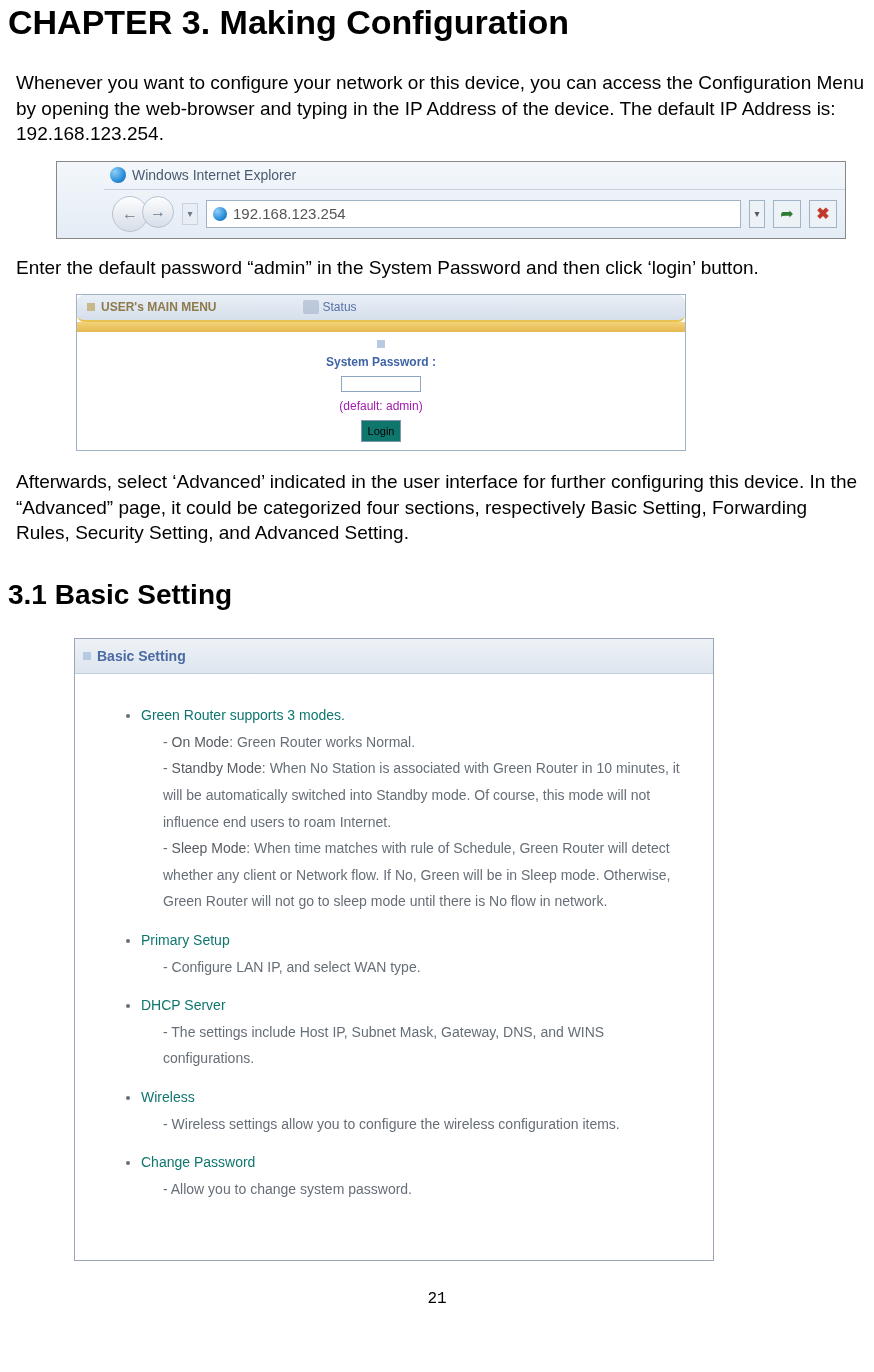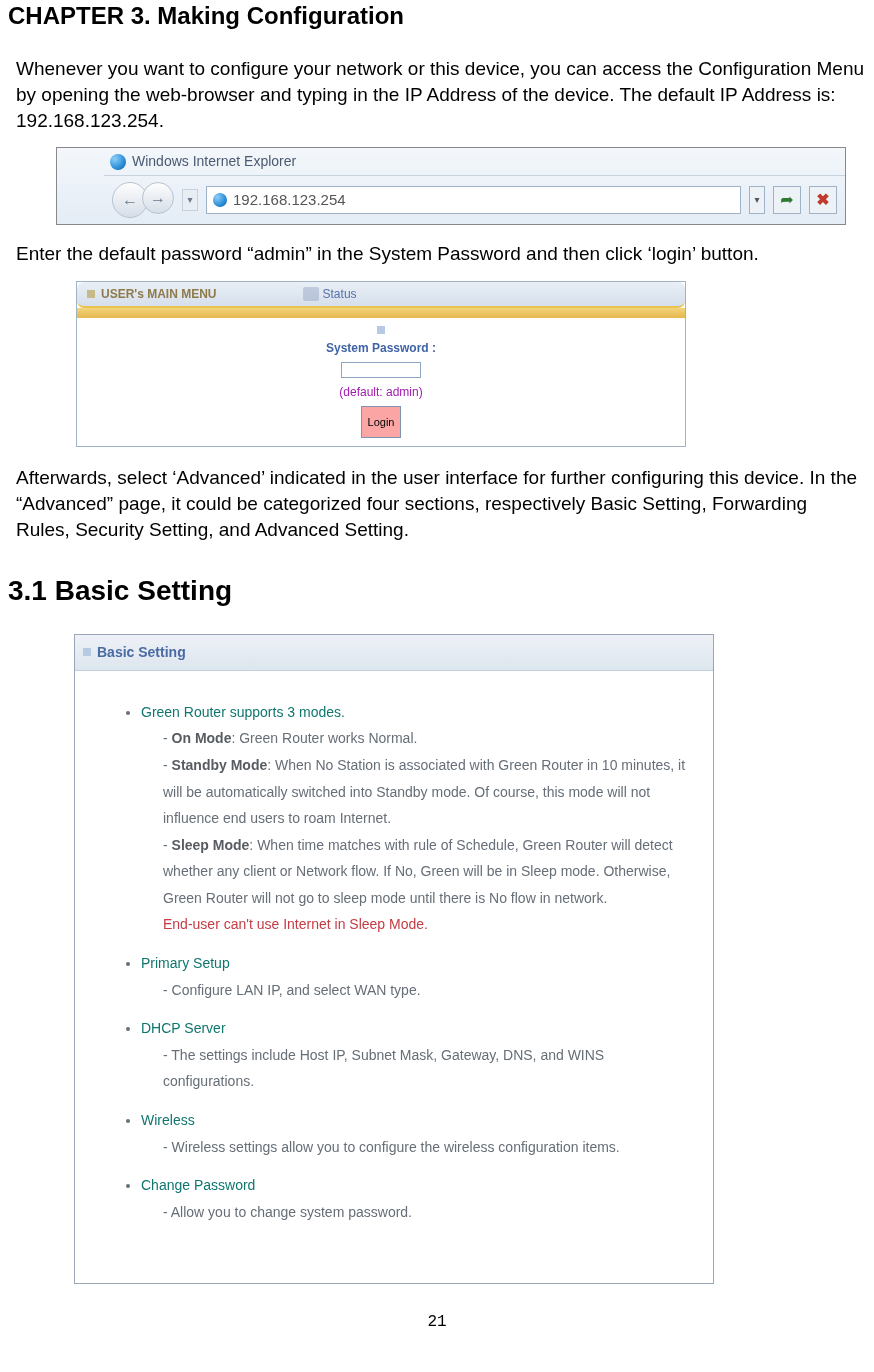--- a/index.html
+++ b/index.html
@@ -7,21 +7,21 @@
     font-family: Arial, Helvetica, sans-serif;
     background: #fff;
     color: #000;
     font-size: 19px;
     line-height: 1.35;
     padding: 0 8px 40px 8px;
     width: 874px;
     box-sizing: border-box;
   }
   h1 {
-    font-size: 24px;
+    font-size: 34px;
     font-weight: bold;
     margin: 0 0 24px 0;
   }
   h2 {
     font-size: 28px;
     font-weight: bold;
     margin: 30px 0 24px 0;
   }
   p.body {
     margin: 0 0 14px 8px;
@@ -136,24 +136,24 @@
     flex-direction:column;
   }
   .login-row .sq { width:8px;height:8px;background:#b7cae3;display:inline-block; }
   .login-row b { color:#3f64a6; font-weight:bold; }
   .login-input {
     width:80px;height:16px;border:1px solid #8da6c2;font-size:11px;padding:0 2px;box-sizing:border-box;background:#fff;
   }
   .login-default { color:#a21caf; }
   .login-btn {
     border:1px solid #7f95b2;
-    background:#fca5a5;
+    background:#0f766e;
     font-size:11px;
     padding:0 6px;
-    height:32px;
+    height:22px;
     box-sizing:border-box;
     cursor:pointer;
   }
 
   
   .basic-shot {
     margin: 0 0 0 66px;
     width:640px;
     border:1px solid #9aa6b8;
     font-family: Arial, Helvetica, sans-serif;
@@ -171,21 +171,21 @@
     font-size:14px;
     display:flex;align-items:center;gap:6px;
     border-bottom:1px solid #c3cedb;
   }
   .basic-head .sq { width:8px;height:8px;background:#b7cae3;display:inline-block; }
   .basic-body { padding: 28px 20px 10px 20px; }
   ul.bs-list { list-style: disc; margin:0; padding-left:46px; }
   ul.bs-list > li { margin-bottom:12px; }
   ul.bs-list > li > .bs-title { font-weight:normal; color:#0f766e; }
   .bs-sub { padding-left:22px; }
-  .bs-strong { font-weight:bold; color:#575c62; }
+  .bs-strong { font-weight:normal; color:#575c62; }
   .bs-red { color:#c43c44; }
 
   
   .pagenum {
     position: relative;
     text-align: center;
     margin-top: 28px;
     font-family: Liberation Mono, monospace;
     font-size: 16px;
   }
@@ -257,21 +257,20 @@
         <span class="bs-title">Green Router supports 3 modes.</span>
         <div class="bs-sub">
           - <span class="bs-strong">On Mode</span><span>: Green Router works Normal.</span>
         </div>
         <div class="bs-sub">
           - <span class="bs-strong">Standby Mode</span><span>: When No Station is associated with Green Router in 10 minutes, it will be automatically switched into Standby mode. Of course, this mode will not influence end users to roam Internet.</span>
         </div>
         <div class="bs-sub">
           - <span class="bs-strong">Sleep Mode</span><span>: When time matches with rule of Schedule, Green Router will detect whether any client or Network flow. If No, Green will be in Sleep mode. Otherwise, Green Router will not go to sleep mode until there is No flow in network.</span>
         </div>
-        <div class="bs-sub bs-red">End-user can't use Internet in Sleep Mode.</div>
       </li>
 
       <li>
         <span class="bs-title">Primary Setup</span>
         <div class="bs-sub">- Configure LAN IP, and select WAN type.</div>
       </li>
 
       <li>
         <span class="bs-title">DHCP Server</span>
         <div class="bs-sub">- The settings include Host IP, Subnet Mask, Gateway, DNS, and WINS configurations.</div>

